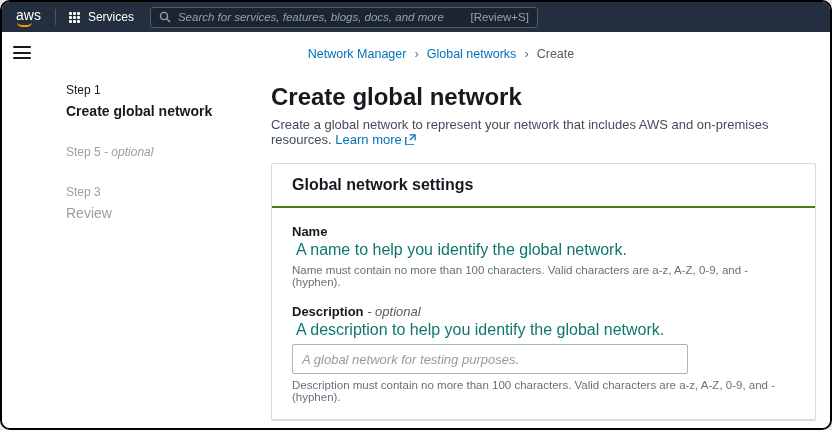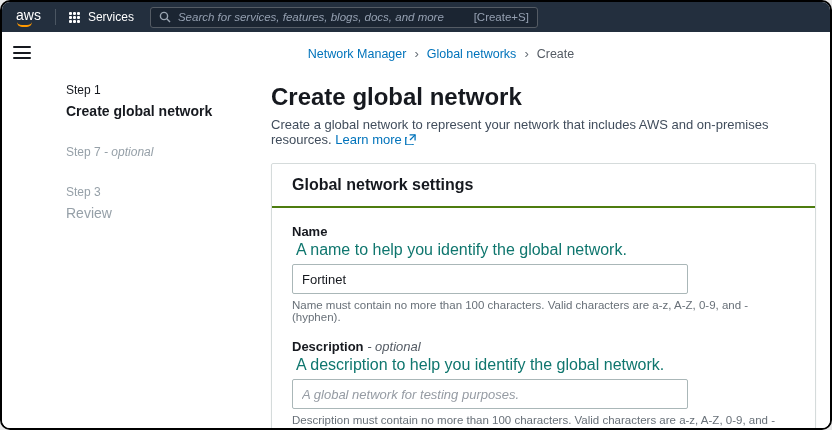--- a/index.html
+++ b/index.html
@@ -99,21 +99,21 @@
           <i></i>
         </span>
       <span>Services</span>
     </div>
     <div class="nav-search">
       <svg width="12" height="12" viewBox="0 0 12 12">
         <circle cx="5" cy="5" r="3.6" fill="none" stroke="#9aa5b1" stroke-width="1.4"></circle>
         <line x1="7.8" y1="7.8" x2="11" y2="11" stroke="#9aa5b1" stroke-width="1.4"></line>
       </svg>
       <span class="ph">Search for services, features, blogs, docs, and more</span>
-      <span class="shortcut">[Create+S]</span>
+      <span class="shortcut">[Review+S]</span>
     </div>
   </div>
 
   <div class="content">
 
     <div class="menu-col">
       <div class="hamburger">
           <i></i>
           <i></i>
           <i></i>
@@ -131,21 +131,21 @@
       </nav>
 
       <div class="body-row">
 
         <aside class="steps">
           <div class="step-group active">
             <div class="step-label">Step 1</div>
             <div class="step-title">Create global network</div>
           </div>
           <div class="step-group inactive">
-            <div class="step-label"><span>Step 7 </span><span class="opt">- optional</span></div>
+            <div class="step-label"><span>Step 5 </span><span class="opt">- optional</span></div>
           </div>
           <div class="step-group inactive">
             <div class="step-label">Step 3</div>
             <div class="step-title">Review</div>
           </div>
         </aside>
 
         <main class="main">
 
           <h1 class="page-title">Create global network</h1>
@@ -160,21 +160,20 @@
 
           <section class="card">
             <div class="card-header">
               <h2>Global network settings</h2>
             </div>
             <div class="card-body">
 
               <div class="field">
                 <div class="field-label">Name</div>
                 <div class="field-hint">A name to help you identify the global network.</div>
-                <input class="text-input" type="text" value="Fortinet" style="">
                 <div class="constraint">Name must contain no more than 100 characters. Valid characters are a-z, A-Z, 0-9, and - (hyphen).</div>
               </div>
 
               <div class="field">
                 <div class="field-label">
                   <span>Description </span><span class="opt">- optional</span>
                 </div>
                 <div class="field-hint">A description to help you identify the global network.</div>
                 <input class="text-input" type="text" placeholder="A global network for testing purposes." style="">
                 <div class="constraint">Description must contain no more than 100 characters. Valid characters are a-z, A-Z, 0-9, and - (hyphen).</div>

